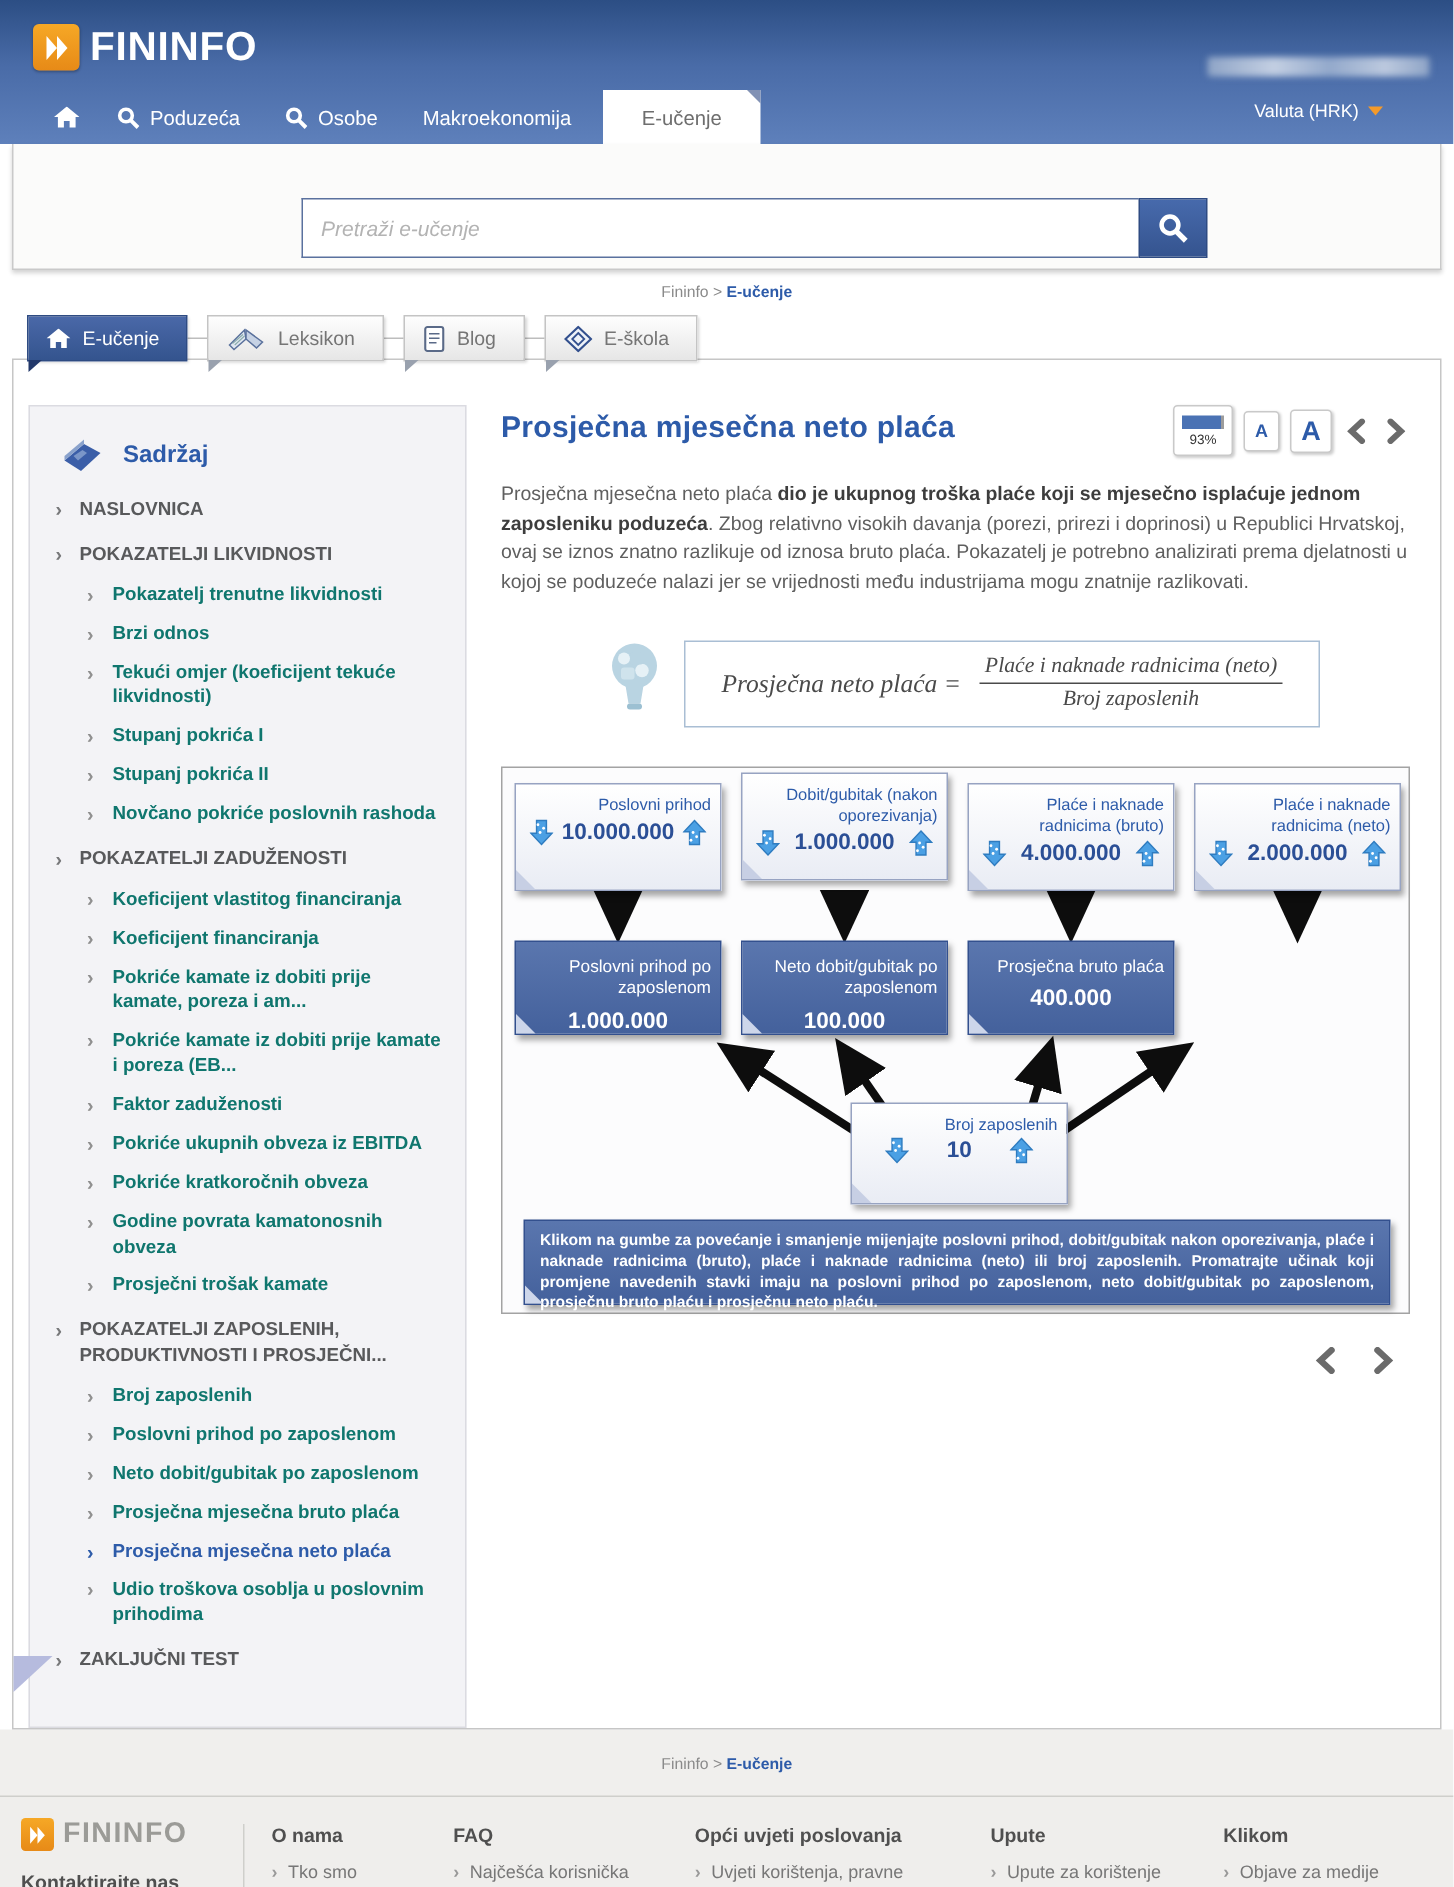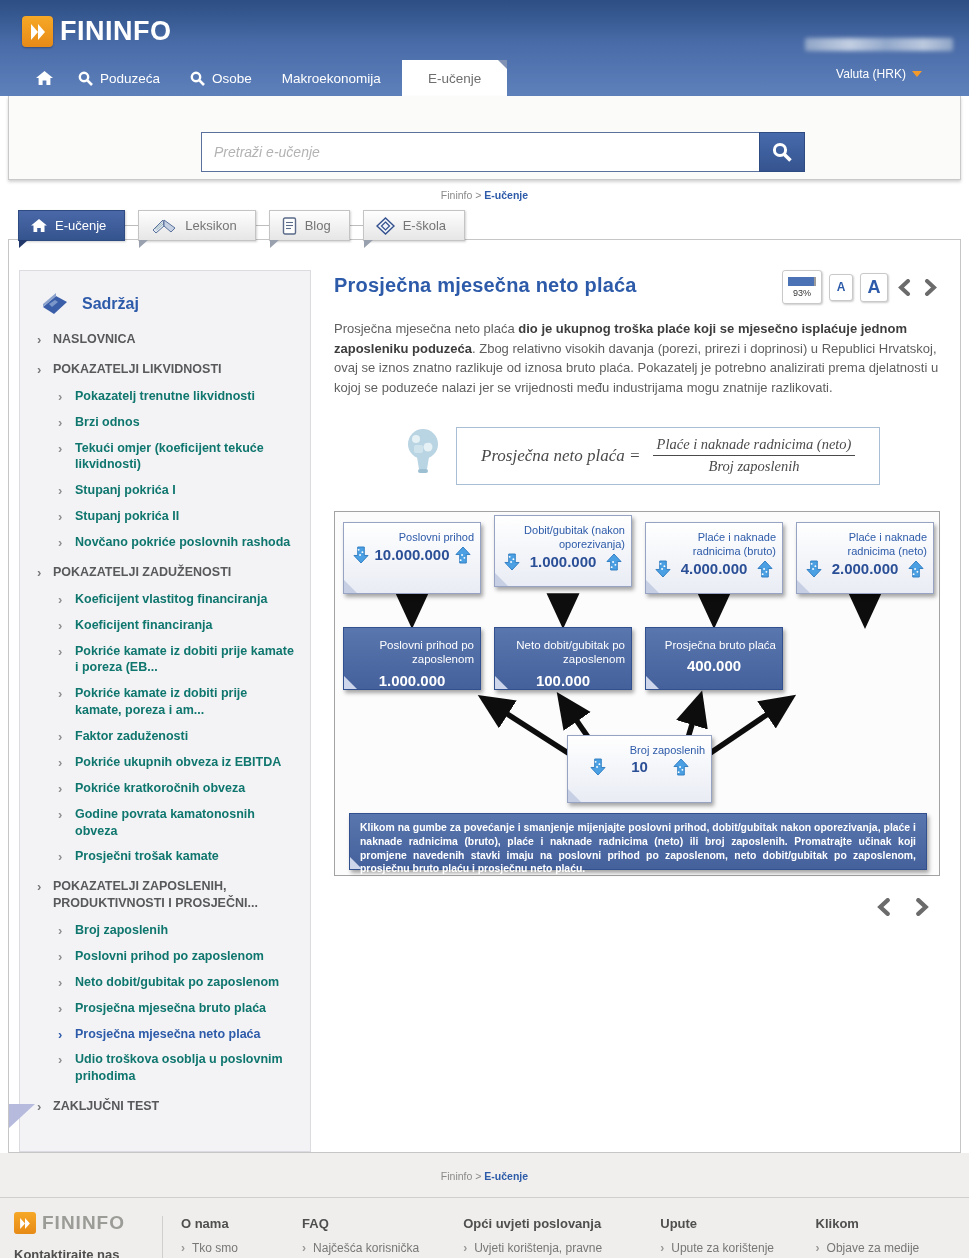--- a/index.html
+++ b/index.html
@@ -244,22 +244,22 @@
         <li class="lvl1">POKAZATELJI LIKVIDNOSTI</li>
         <li class="lvl2">Pokazatelj trenutne likvidnosti</li>
         <li class="lvl2">Brzi odnos</li>
         <li class="lvl2">Tekući omjer (koeficijent tekuće likvidnosti)</li>
         <li class="lvl2">Stupanj pokrića I</li>
         <li class="lvl2">Stupanj pokrića II</li>
         <li class="lvl2">Novčano pokriće poslovnih rashoda</li>
         <li class="lvl1">POKAZATELJI ZADUŽENOSTI</li>
         <li class="lvl2">Koeficijent vlastitog financiranja</li>
         <li class="lvl2">Koeficijent financiranja</li>
+        <li class="lvl2">Pokriće kamate iz dobiti prije kamate, poreza i am...</li>
         <li class="lvl2">Pokriće kamate iz dobiti prije kamate i poreza (EB...</li>
-        <li class="lvl2">Pokriće kamate iz dobiti prije kamate, poreza i am...</li>
         <li class="lvl2">Faktor zaduženosti</li>
         <li class="lvl2">Pokriće ukupnih obveza iz EBITDA</li>
         <li class="lvl2">Pokriće kratkoročnih obveza</li>
         <li class="lvl2">Godine povrata kamatonosnih obveza</li>
         <li class="lvl2">Prosječni trošak kamate</li>
         <li class="lvl1">POKAZATELJI ZAPOSLENIH, PRODUKTIVNOSTI I PROSJEČNI...</li>
         <li class="lvl2">Broj zaposlenih</li>
         <li class="lvl2">Poslovni prihod po zaposlenom</li>
         <li class="lvl2">Neto dobit/gubitak po zaposlenom</li>
         <li class="lvl2">Prosječna mjesečna bruto plaća</li>

